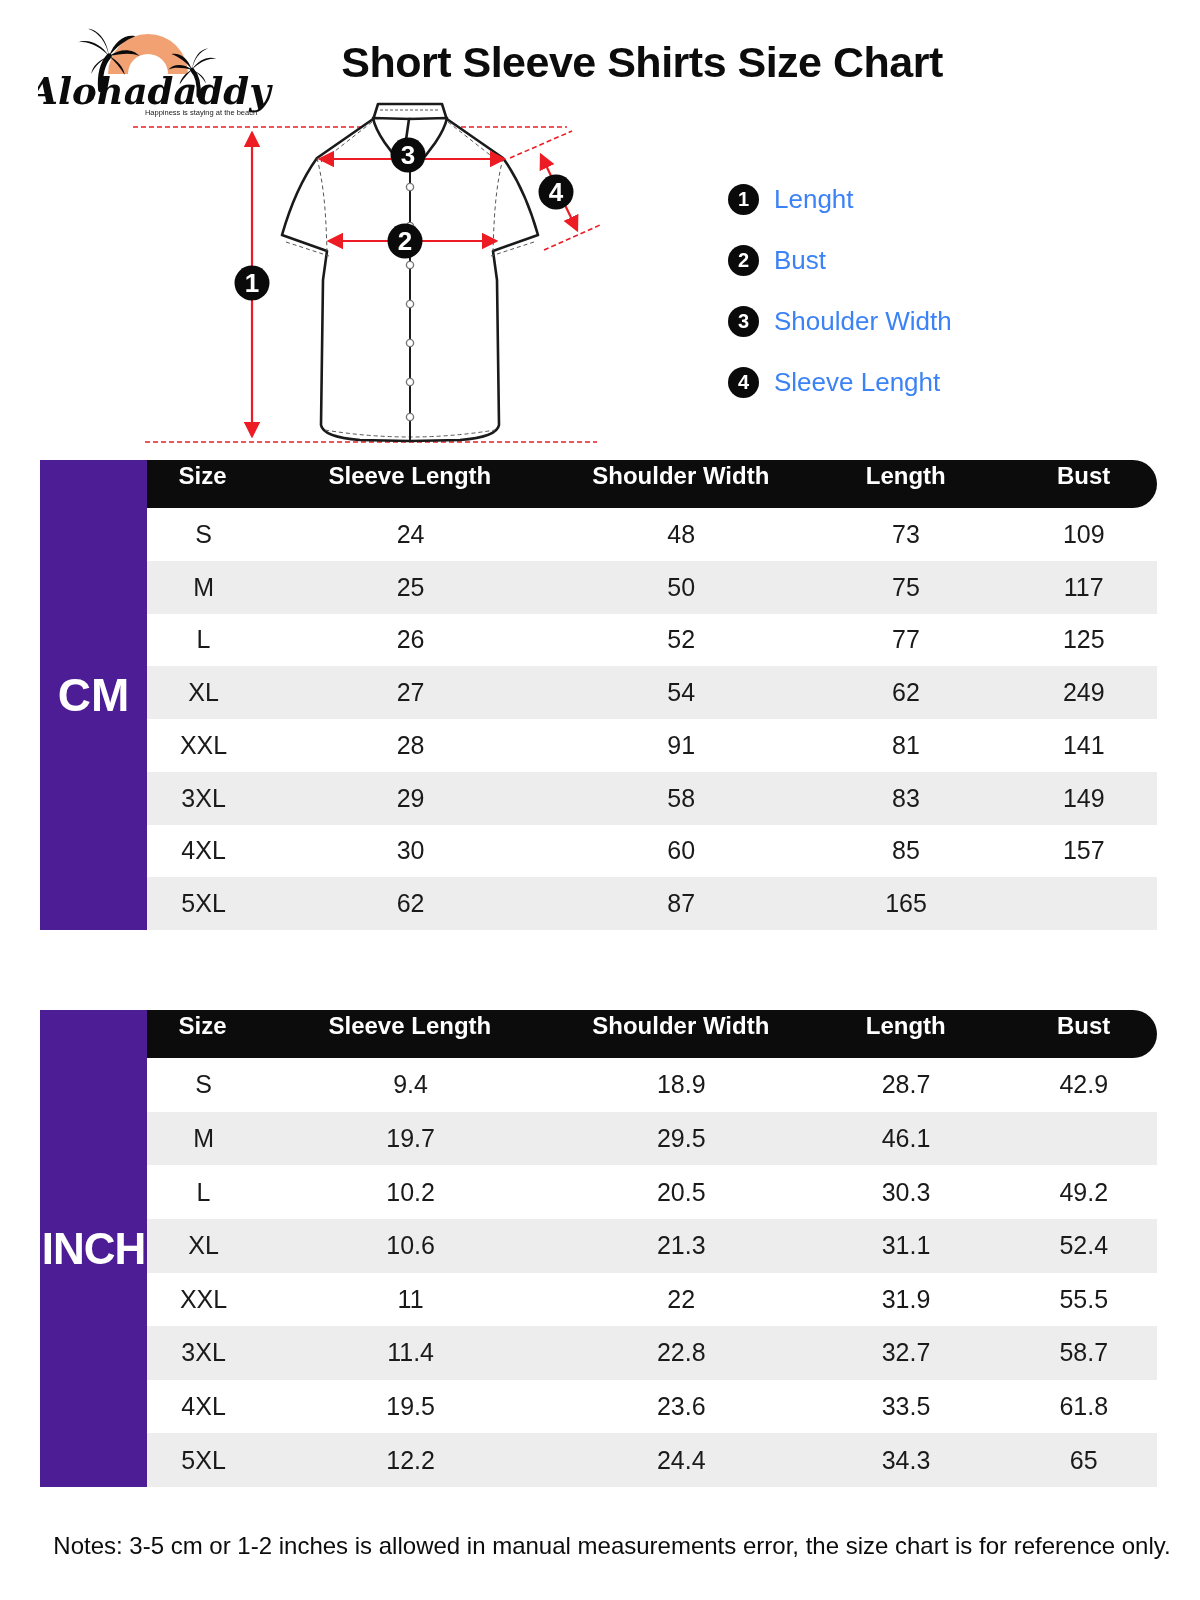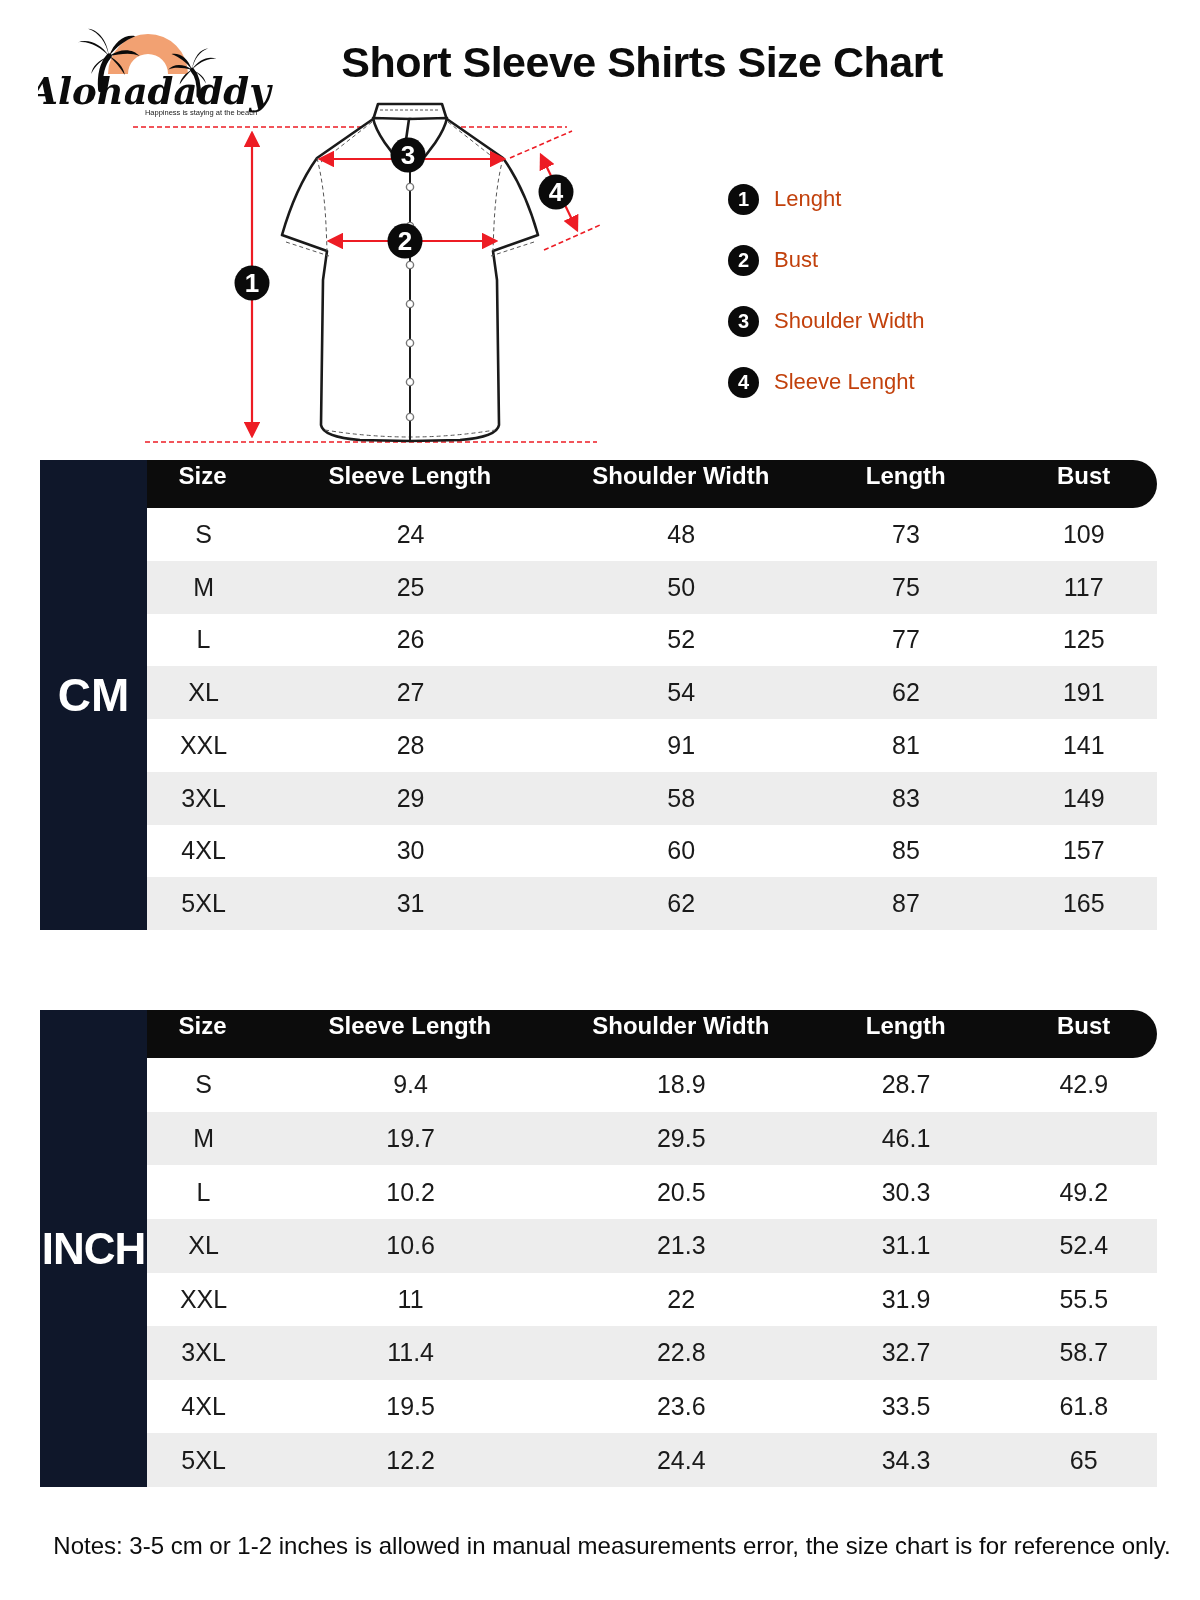--- a/index.html
+++ b/index.html
@@ -12,29 +12,29 @@
          font-size:43px;font-weight:bold;letter-spacing:-0.5px;color:#0c0c0c;}
 
   
   .diagram{position:absolute;left:120px;top:95px;width:520px;height:360px;}
 
   
   .legend{position:absolute;left:728px;top:183px;display:flex;flex-direction:column;gap:29px;}
   .legend-item{display:flex;align-items:center;gap:15px;height:32px;}
   .legend-num{width:31px;height:31px;border-radius:50%;background:#0a0a0a;color:#fff;
               font-weight:bold;font-size:20px;display:flex;align-items:center;justify-content:center;flex:0 0 31px;}
-  .legend-label{font-size:22px;color:#c2410c;}
+  .legend-label{font-size:26px;color:#3b82f6;}
 
   
   .size-table{position:absolute;left:40px;width:1117px;background:#fff;}
   .size-table.cm{top:460px;height:470px;}
   .size-table.inch{top:1010px;height:477px;}
   .tbl-header{position:absolute;left:0;top:0;right:0;height:48px;background:#0c0c0c;
               border-radius:0 26px 26px 0;}
-  .tbl-sidebar{position:absolute;left:0;top:0;bottom:0;width:107px;background:#0f172a;
+  .tbl-sidebar{position:absolute;left:0;top:0;bottom:0;width:107px;background:#4c1d95;
                display:flex;align-items:center;justify-content:center;}
   .unit-label{color:#fff;font-weight:bold;}
   .cm .unit-label{font-size:46px;}
   .inch .unit-label{font-size:44px;letter-spacing:-1px;}
   .thead-cells{position:absolute;left:106px;right:0;top:0;height:32px;display:grid;
                grid-template-columns:11.2% 29.8% 23.8% 20.7% 14.5%;align-items:center;}
   .hcell{color:#fff;font-weight:bold;font-size:24px;text-align:center;}
   .tbody{position:absolute;left:107px;right:0;top:48px;bottom:0;display:flex;flex-direction:column;}
   .trow{flex:1;display:grid;grid-template-columns:11.2% 29.8% 23.8% 20.7% 14.5%;
         align-items:center;background:#fff;}
@@ -195,21 +195,21 @@
           <div class="tcell">26</div>
           <div class="tcell">52</div>
           <div class="tcell">77</div>
           <div class="tcell">125</div>
         </div>
         <div class="trow alt">
           <div class="tcell">XL</div>
           <div class="tcell">27</div>
           <div class="tcell">54</div>
           <div class="tcell">62</div>
-          <div class="tcell">191</div>
+          <div class="tcell">249</div>
         </div>
         <div class="trow">
           <div class="tcell">XXL</div>
           <div class="tcell">28</div>
           <div class="tcell">91</div>
           <div class="tcell">81</div>
           <div class="tcell">141</div>
         </div>
         <div class="trow alt">
           <div class="tcell">3XL</div>
@@ -220,21 +220,20 @@
         </div>
         <div class="trow">
           <div class="tcell">4XL</div>
           <div class="tcell">30</div>
           <div class="tcell">60</div>
           <div class="tcell">85</div>
           <div class="tcell">157</div>
         </div>
         <div class="trow alt">
           <div class="tcell">5XL</div>
-          <div class="tcell">31</div>
           <div class="tcell">62</div>
           <div class="tcell">87</div>
           <div class="tcell">165</div>
         </div>
       </div>
   </div>
 
   <div class="size-table inch">
     <div class="tbl-header"></div>
     <div class="thead-cells">

